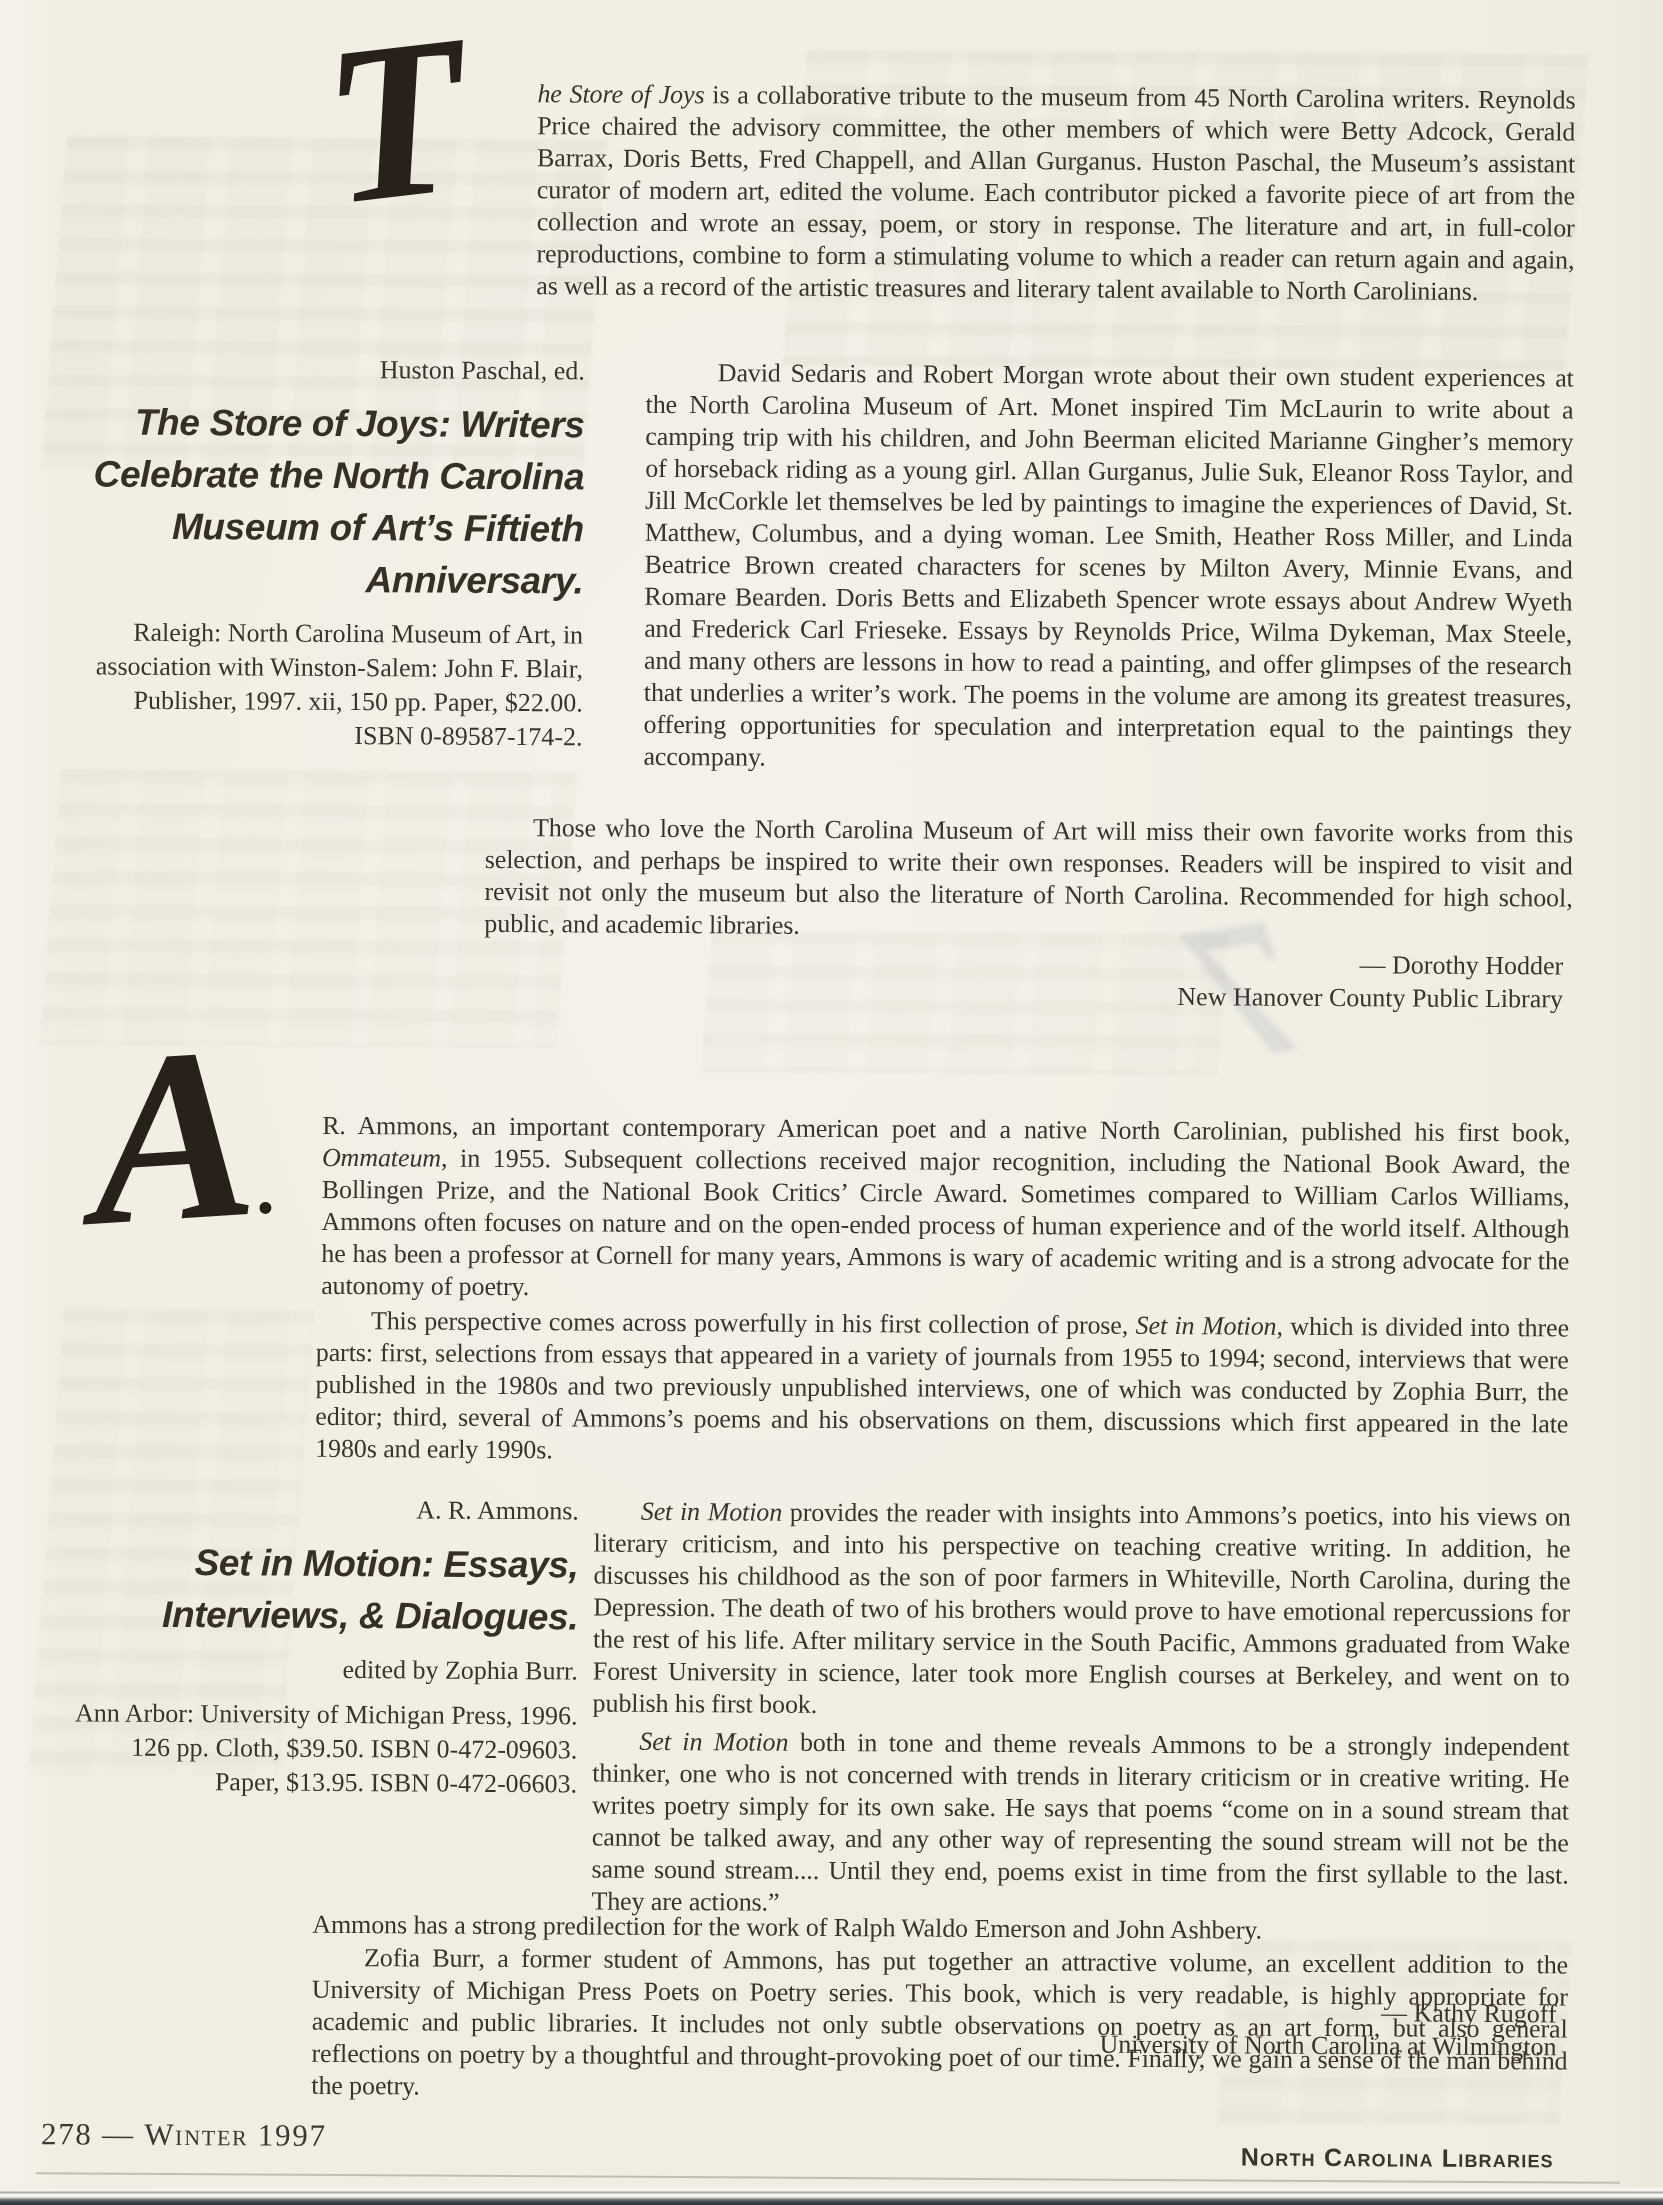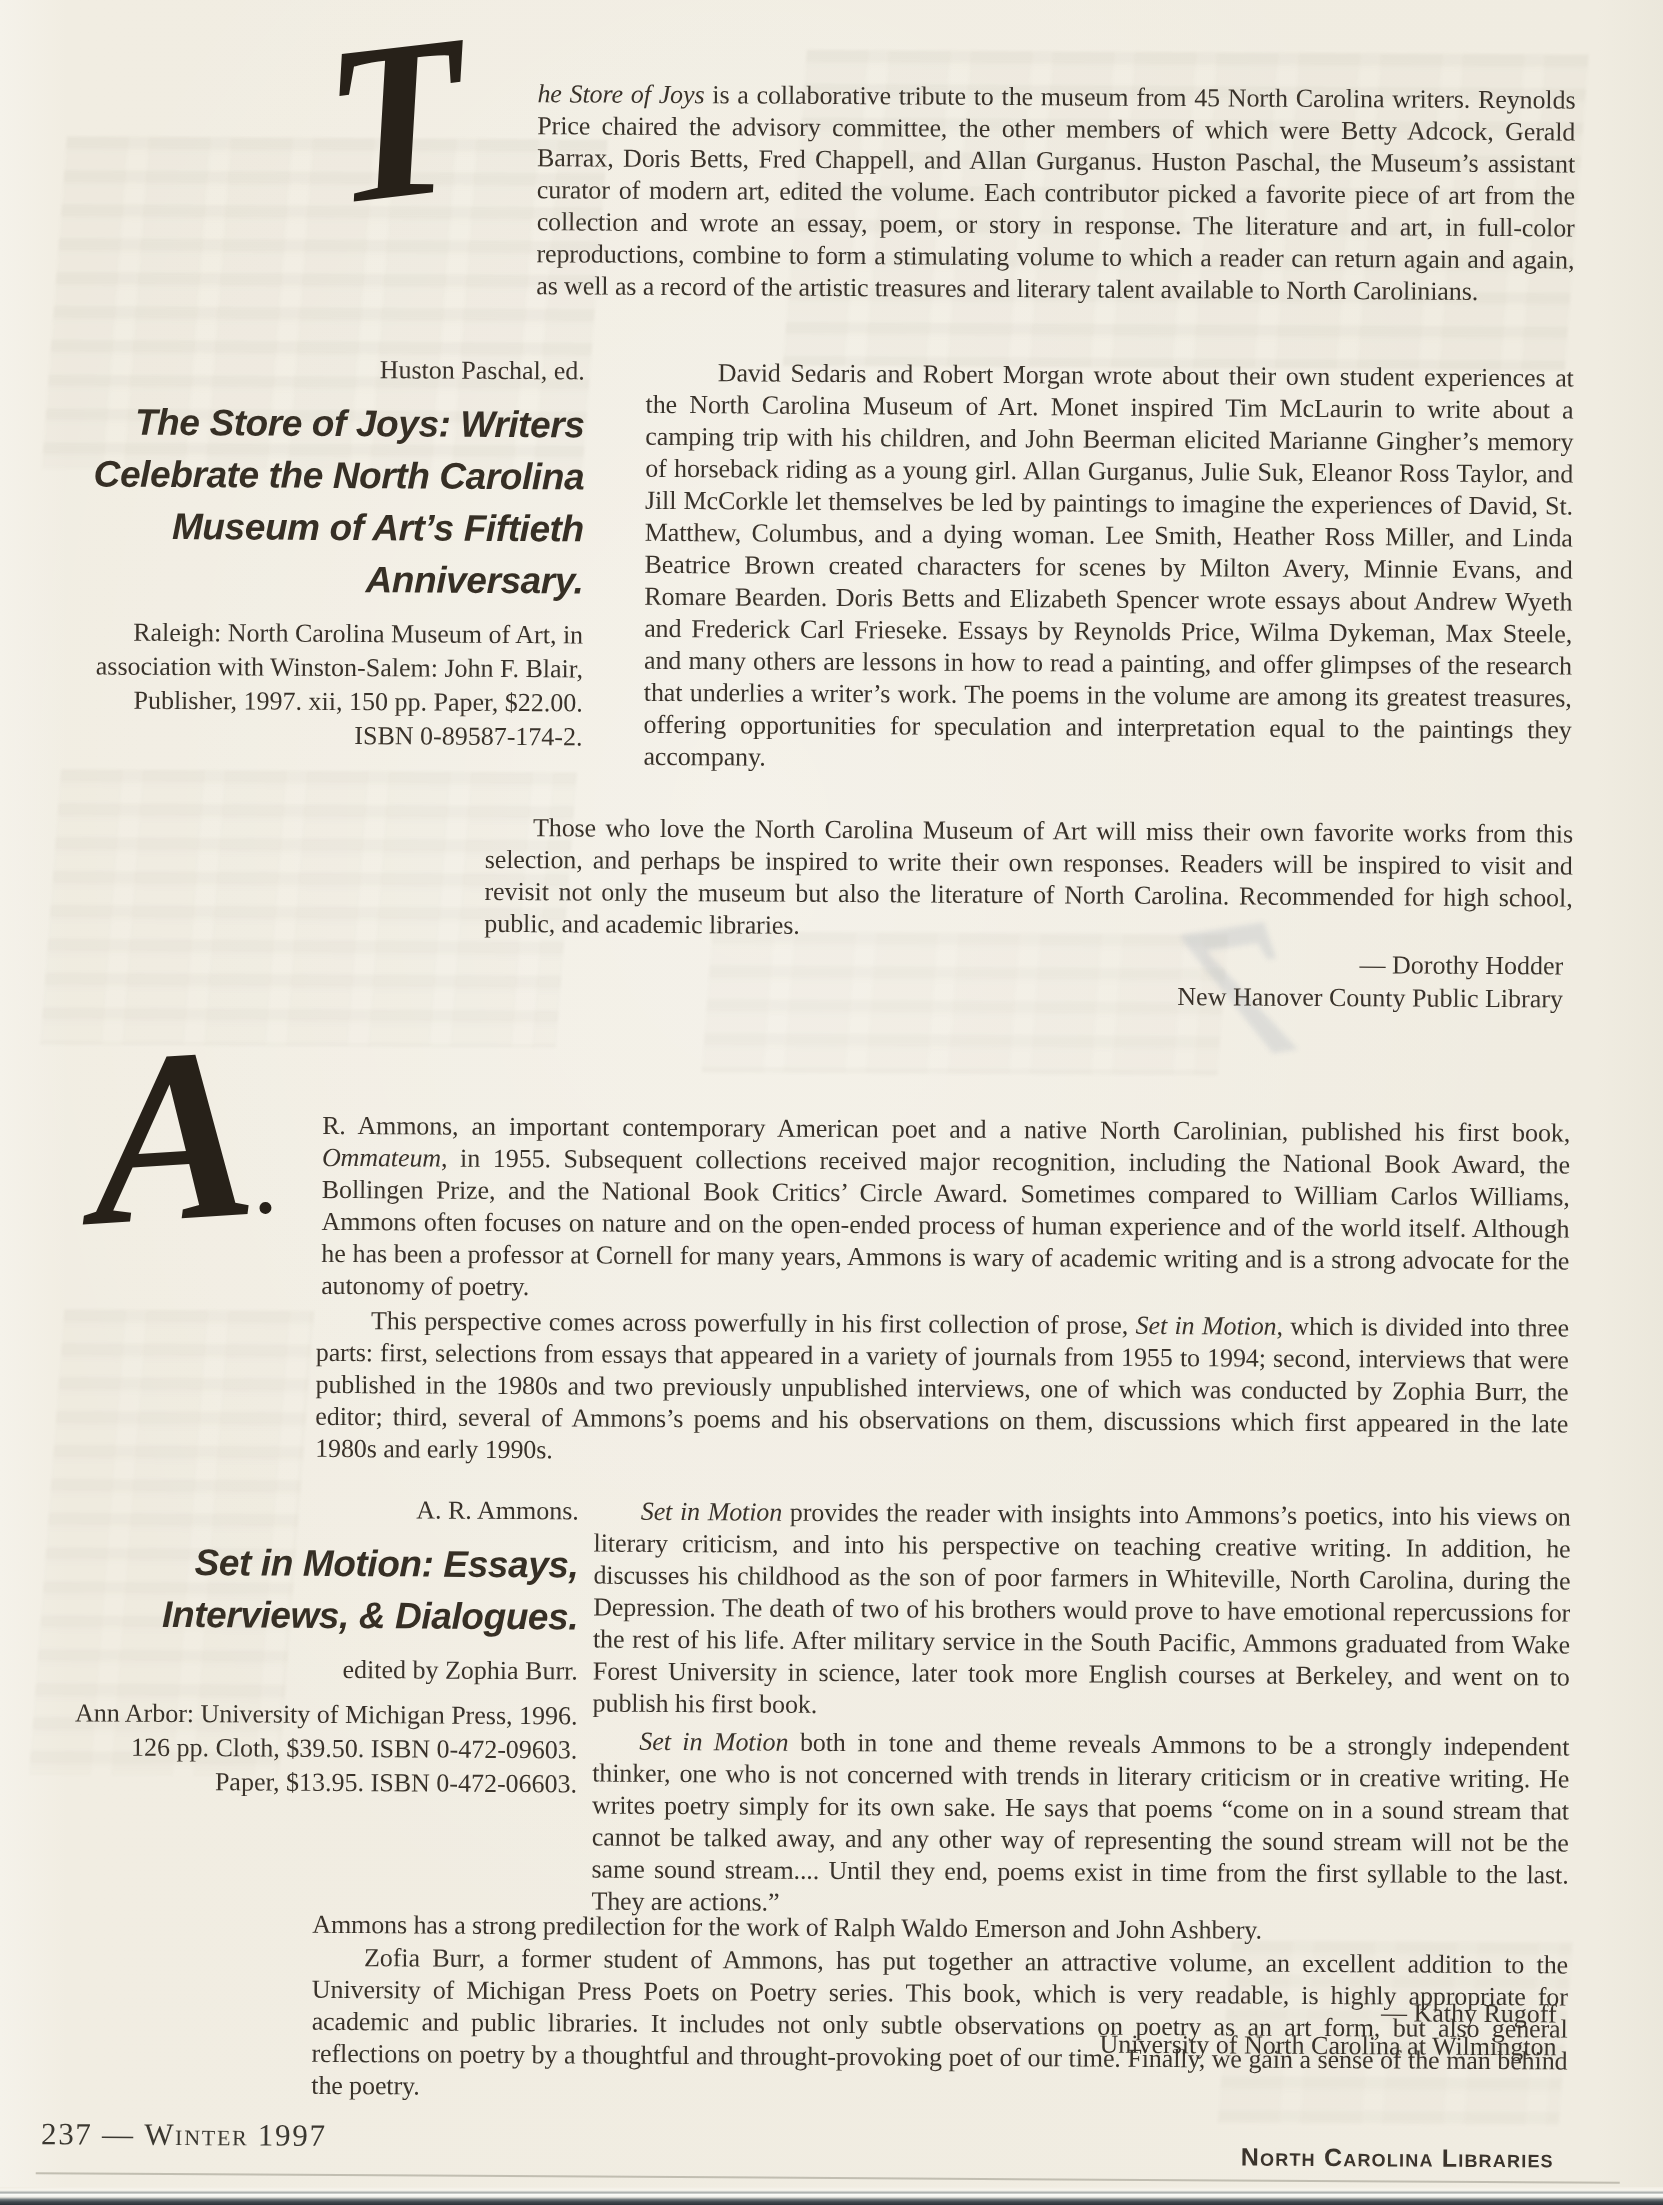--- a/index.html
+++ b/index.html
@@ -134,20 +134,20 @@
 
     <div class="para" style="left:318px;top:1912px;width:1258px;text-align:left;"><span>Ammons has a strong predilection for the work of Ralph Waldo Emerson and John Ashbery.</span></div>
 
     <div class="para" style="left:318px;top:1945px;width:1256px;text-indent:52px;"><span>Zofia Burr, a former student of Ammons, has put together an attractive volume, an excellent addition to the University of Michigan Press Poets on Poetry series. This book, which is very readable, is highly appropriate for academic and public libraries. It includes not only subtle observations on poetry as an art form, but also general reflections on poetry by a thoughtful and throught-provoking poet of our time. Finally, we gain a sense of the man behind the poetry.</span></div>
 
     <div class="attr" style="left:749px;top:1993px;width:814px;">
       <div>— Kathy Rugoff</div>
       <div>University of North Carolina at Wilmington</div>
     </div>
 
-    <div class="footer-left"><span>237</span>&nbsp;<span>—</span>&nbsp;<span>Winter 1997</span></div>
+    <div class="footer-left"><span>278</span>&nbsp;<span>—</span>&nbsp;<span>Winter 1997</span></div>
     <div class="footer-right">North Carolina Libraries</div>
     <div class="rule"></div>
   </div>
 
   <div class="scan-bottom"></div>
 </div>
 
 
 </body></html>

